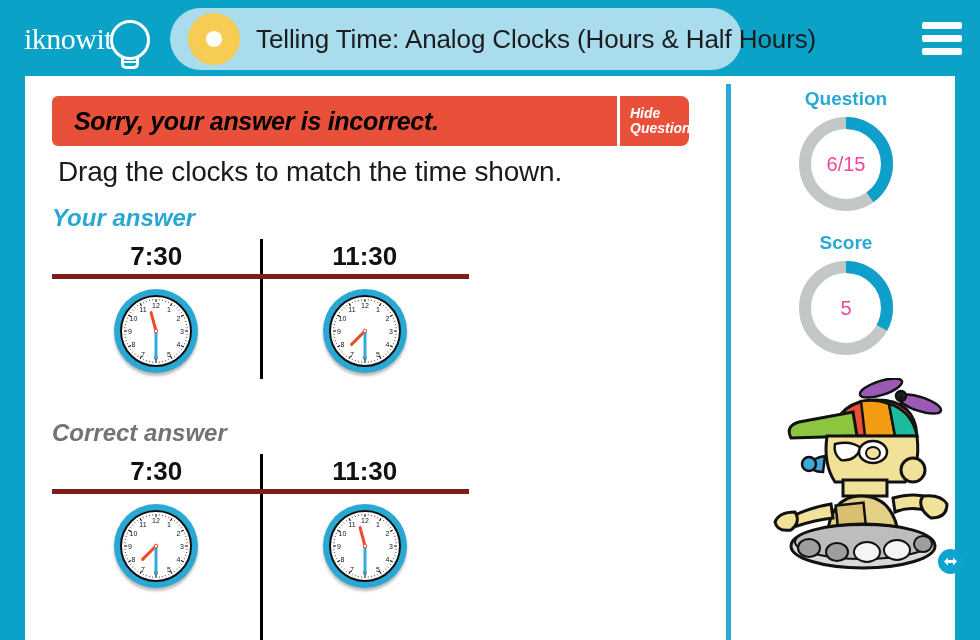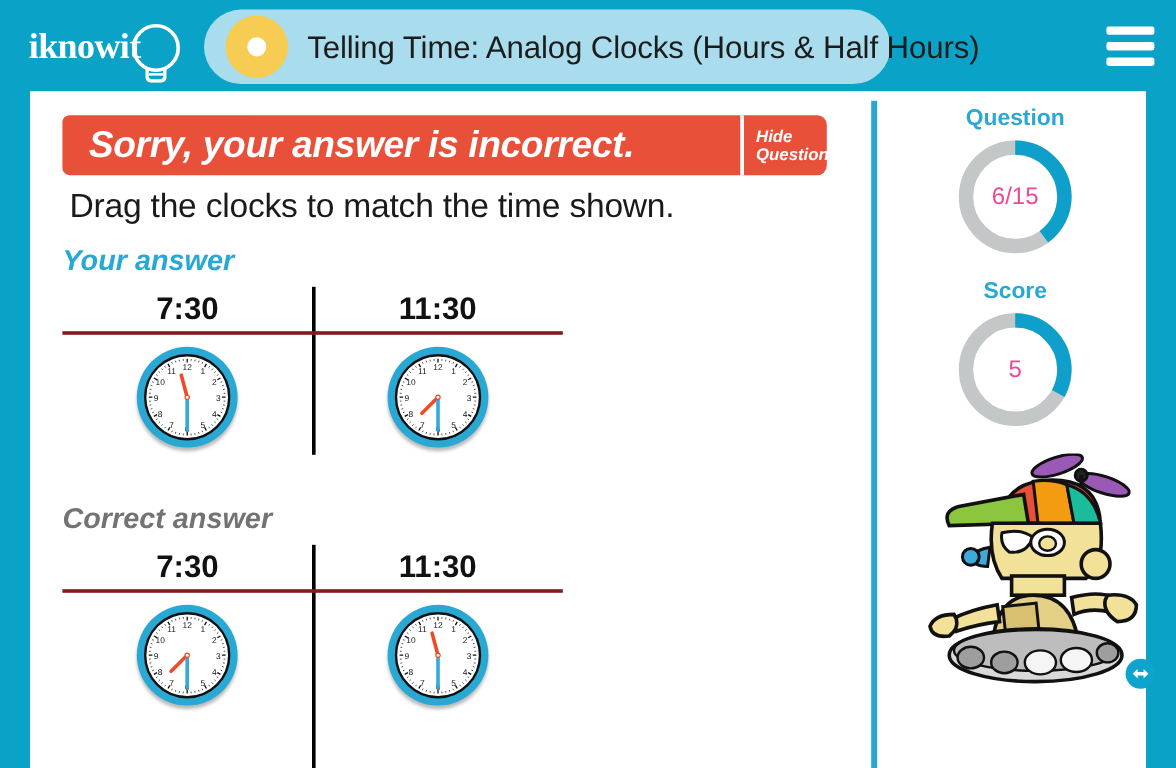--- a/index.html
+++ b/index.html
@@ -16,21 +16,21 @@
     position: absolute; left: 0; top: 0; width: 980px; height: 76px;
     background: #0aa3c7;
   }
   .logo {
     position: absolute; left: 22px; top: 14px;
     width: 140px; height: 52px;
   }
   .logo-text {
     position: absolute; left: 2px; top: 8px;
     font-family: "Liberation Serif", serif;
-    font-weight: bold; font-size: 30px; color: #ffffff;
+    font-weight: normal; font-size: 30px; color: #ffffff;
     letter-spacing: -0.5px;
   }
   .bulb {
     position: absolute; left: 88px; top: 6px;
     width: 40px; height: 40px; border: 3px solid #ffffff;
     border-radius: 50%; background: transparent;
   }
   .bulb-base {
     position: absolute; left: 99px; top: 43px;
     width: 18px; height: 12px; border: 3px solid #ffffff;
@@ -94,21 +94,21 @@
   .banner-wrap {
     position: absolute; left: 27px; top: 20px;
     height: 50px; display: flex; align-items: stretch;
   }
   .banner {
     width: 565px; background: #e8503a;
     border-radius: 6px 0 0 6px;
     display: flex; align-items: center;
   }
   .banner-text {
-    margin-left: 22px; color: #ffffff; font-size: 31px;
+    margin-left: 22px; color: #000000; font-size: 25px;
     font-weight: bold; font-style: italic; letter-spacing: -0.3px;
   }
   .hide-q {
     width: 72px; background: #e8503a; border-radius: 0 8px 8px 0;
     border-left: 3px solid #ffffff;
     display: flex; flex-direction: column; justify-content: center;
     padding-left: 10px; cursor: pointer;
   }
   .hide-q span {
     color: #ffffff; font-size: 14px; font-weight: bold; font-style: italic;
@@ -128,21 +128,21 @@
   .sec-label.correct { left: 27px; top: 343px; color: #737373; }
 
   .grid {
     position: absolute; left: 27px; width: 417px;
   }
   .grid.your { top: 163px; height: 140px; }
   .grid.correct { top: 378px; height: 165px; }
 
   .grid-head {
     position: relative; height: 40px;
-    border-bottom: 3px solid #7f1d1d;
+    border-bottom: 5px solid #7f1d1d;
     display: flex;
   }
   .grid-head .cell {
     flex: 1; display: flex; align-items: center; justify-content: center;
     font-size: 26px; font-weight: bold; color: #111111;
   }
   .grid-body { position: relative; display: flex; }
   .grid-body .cell {
     flex: 1; display: flex; align-items: flex-start; justify-content: center;
     padding-top: 10px;

